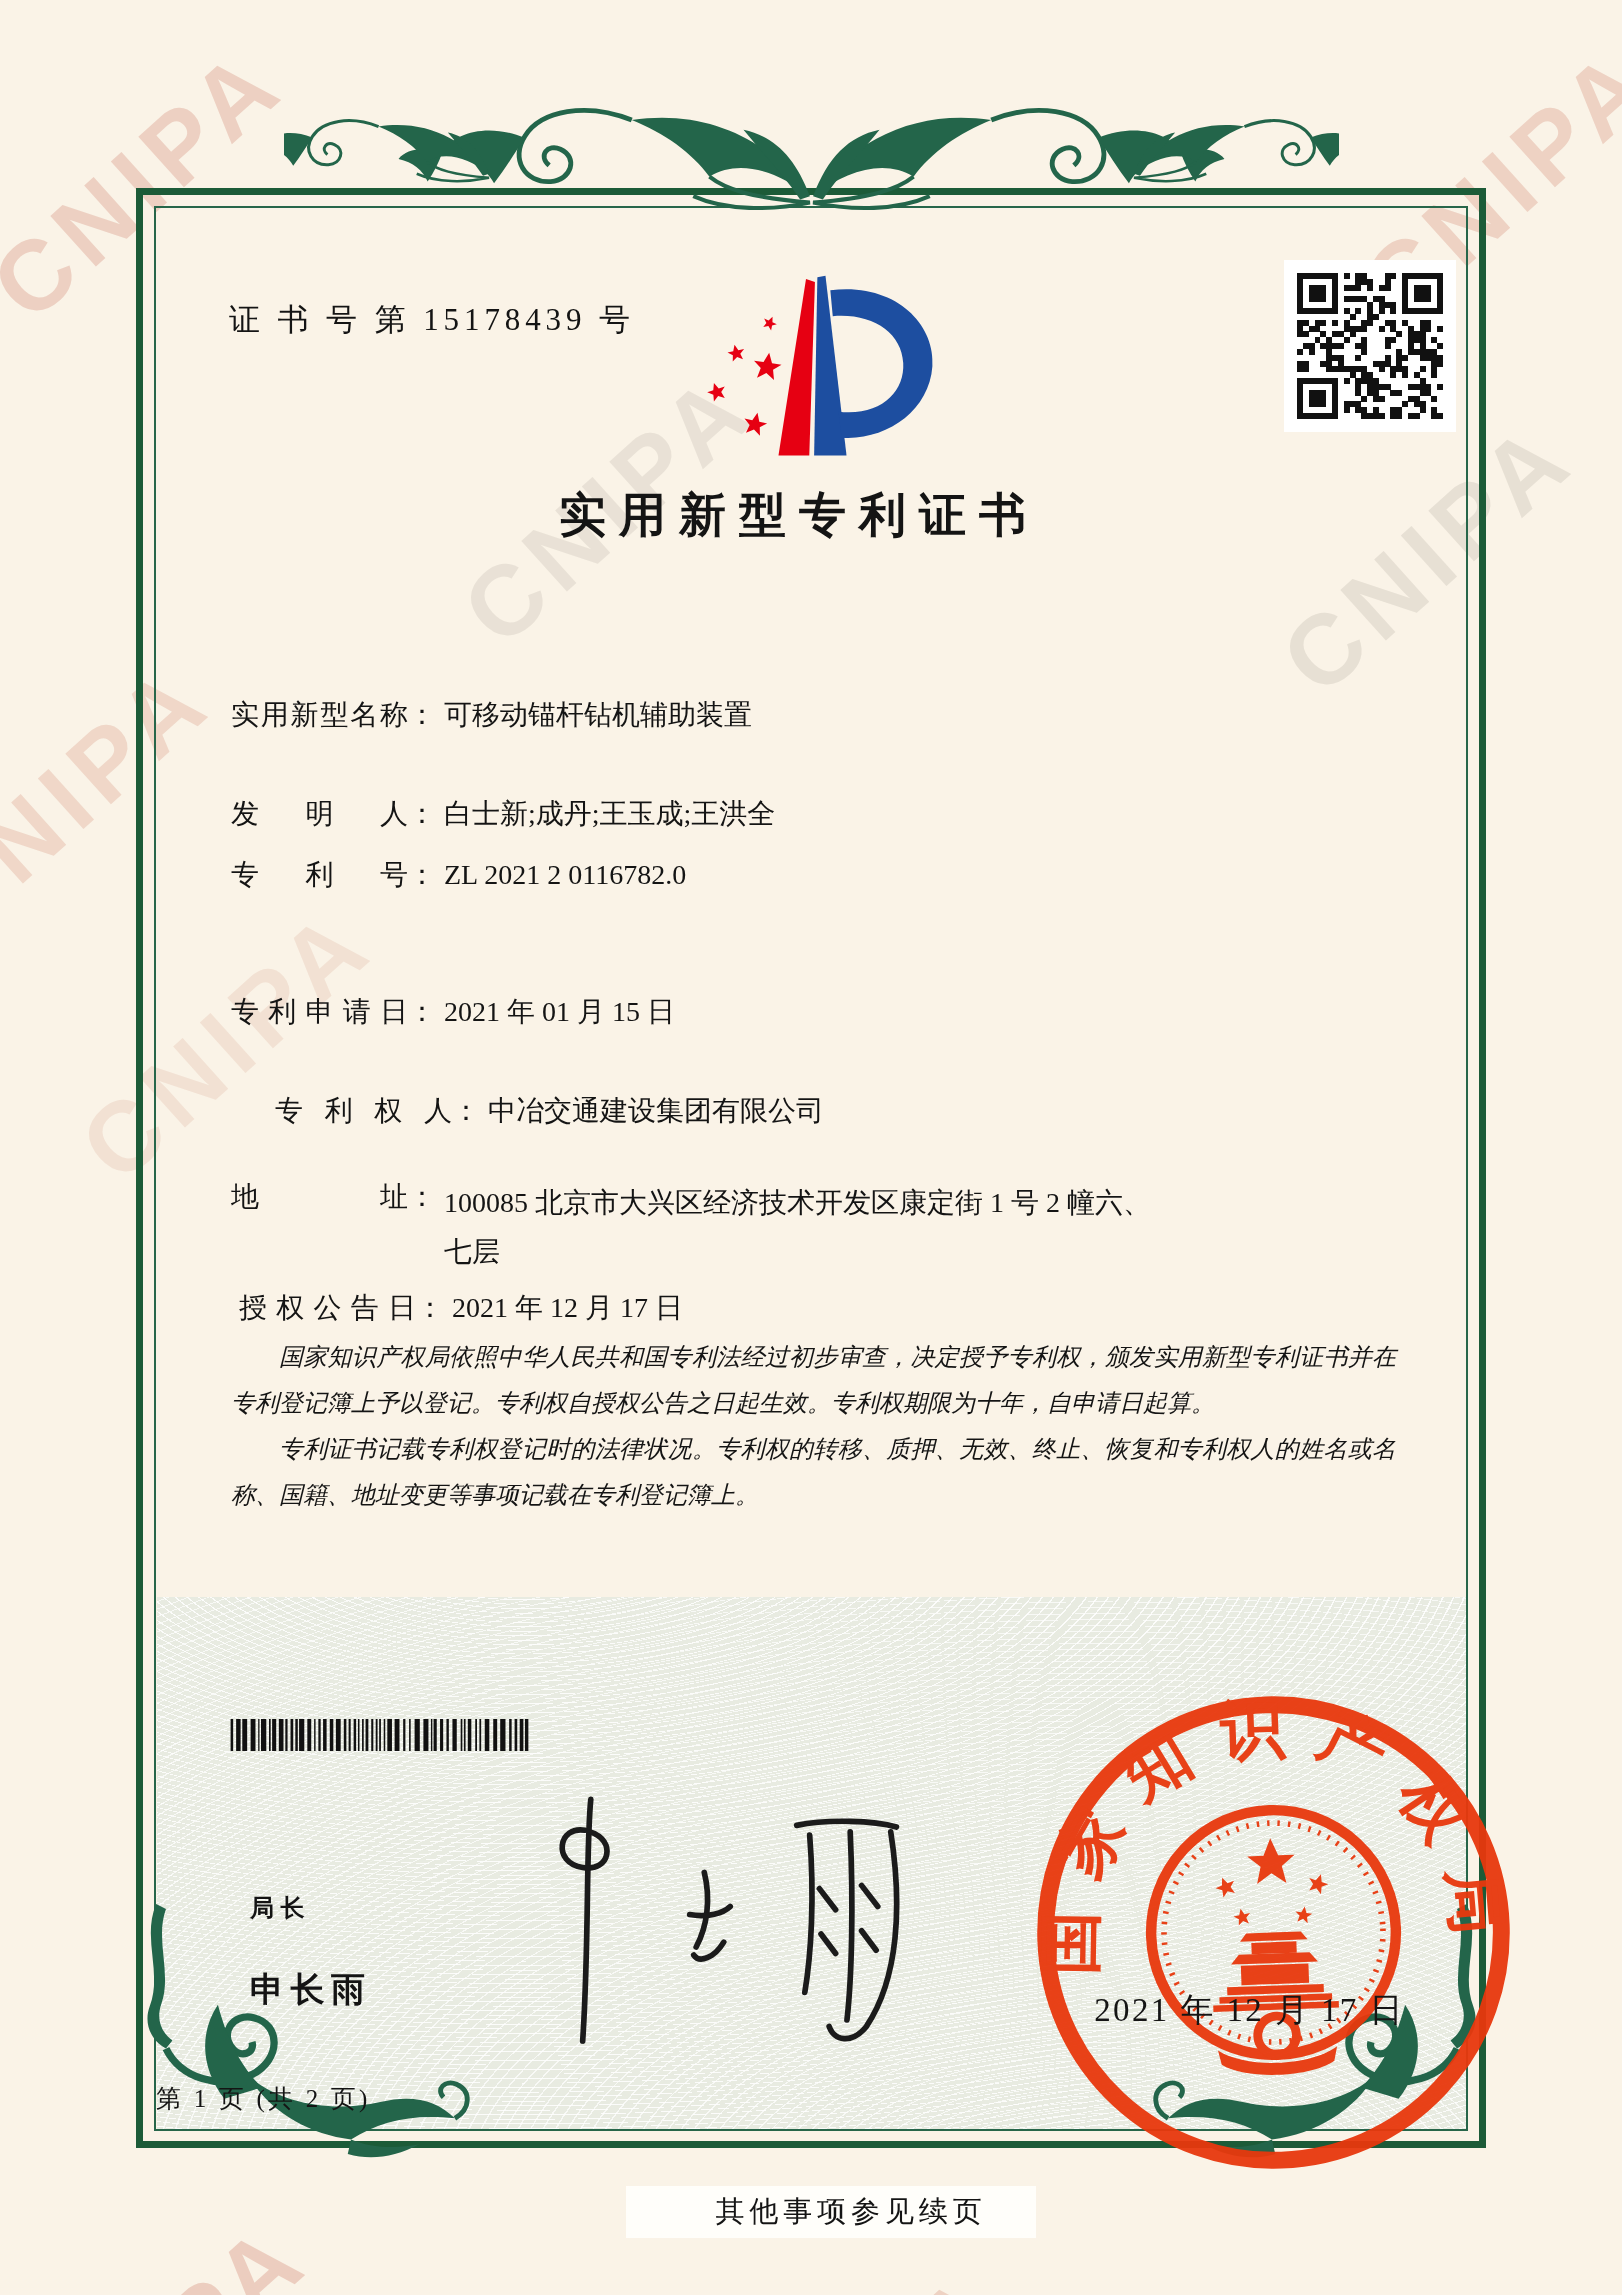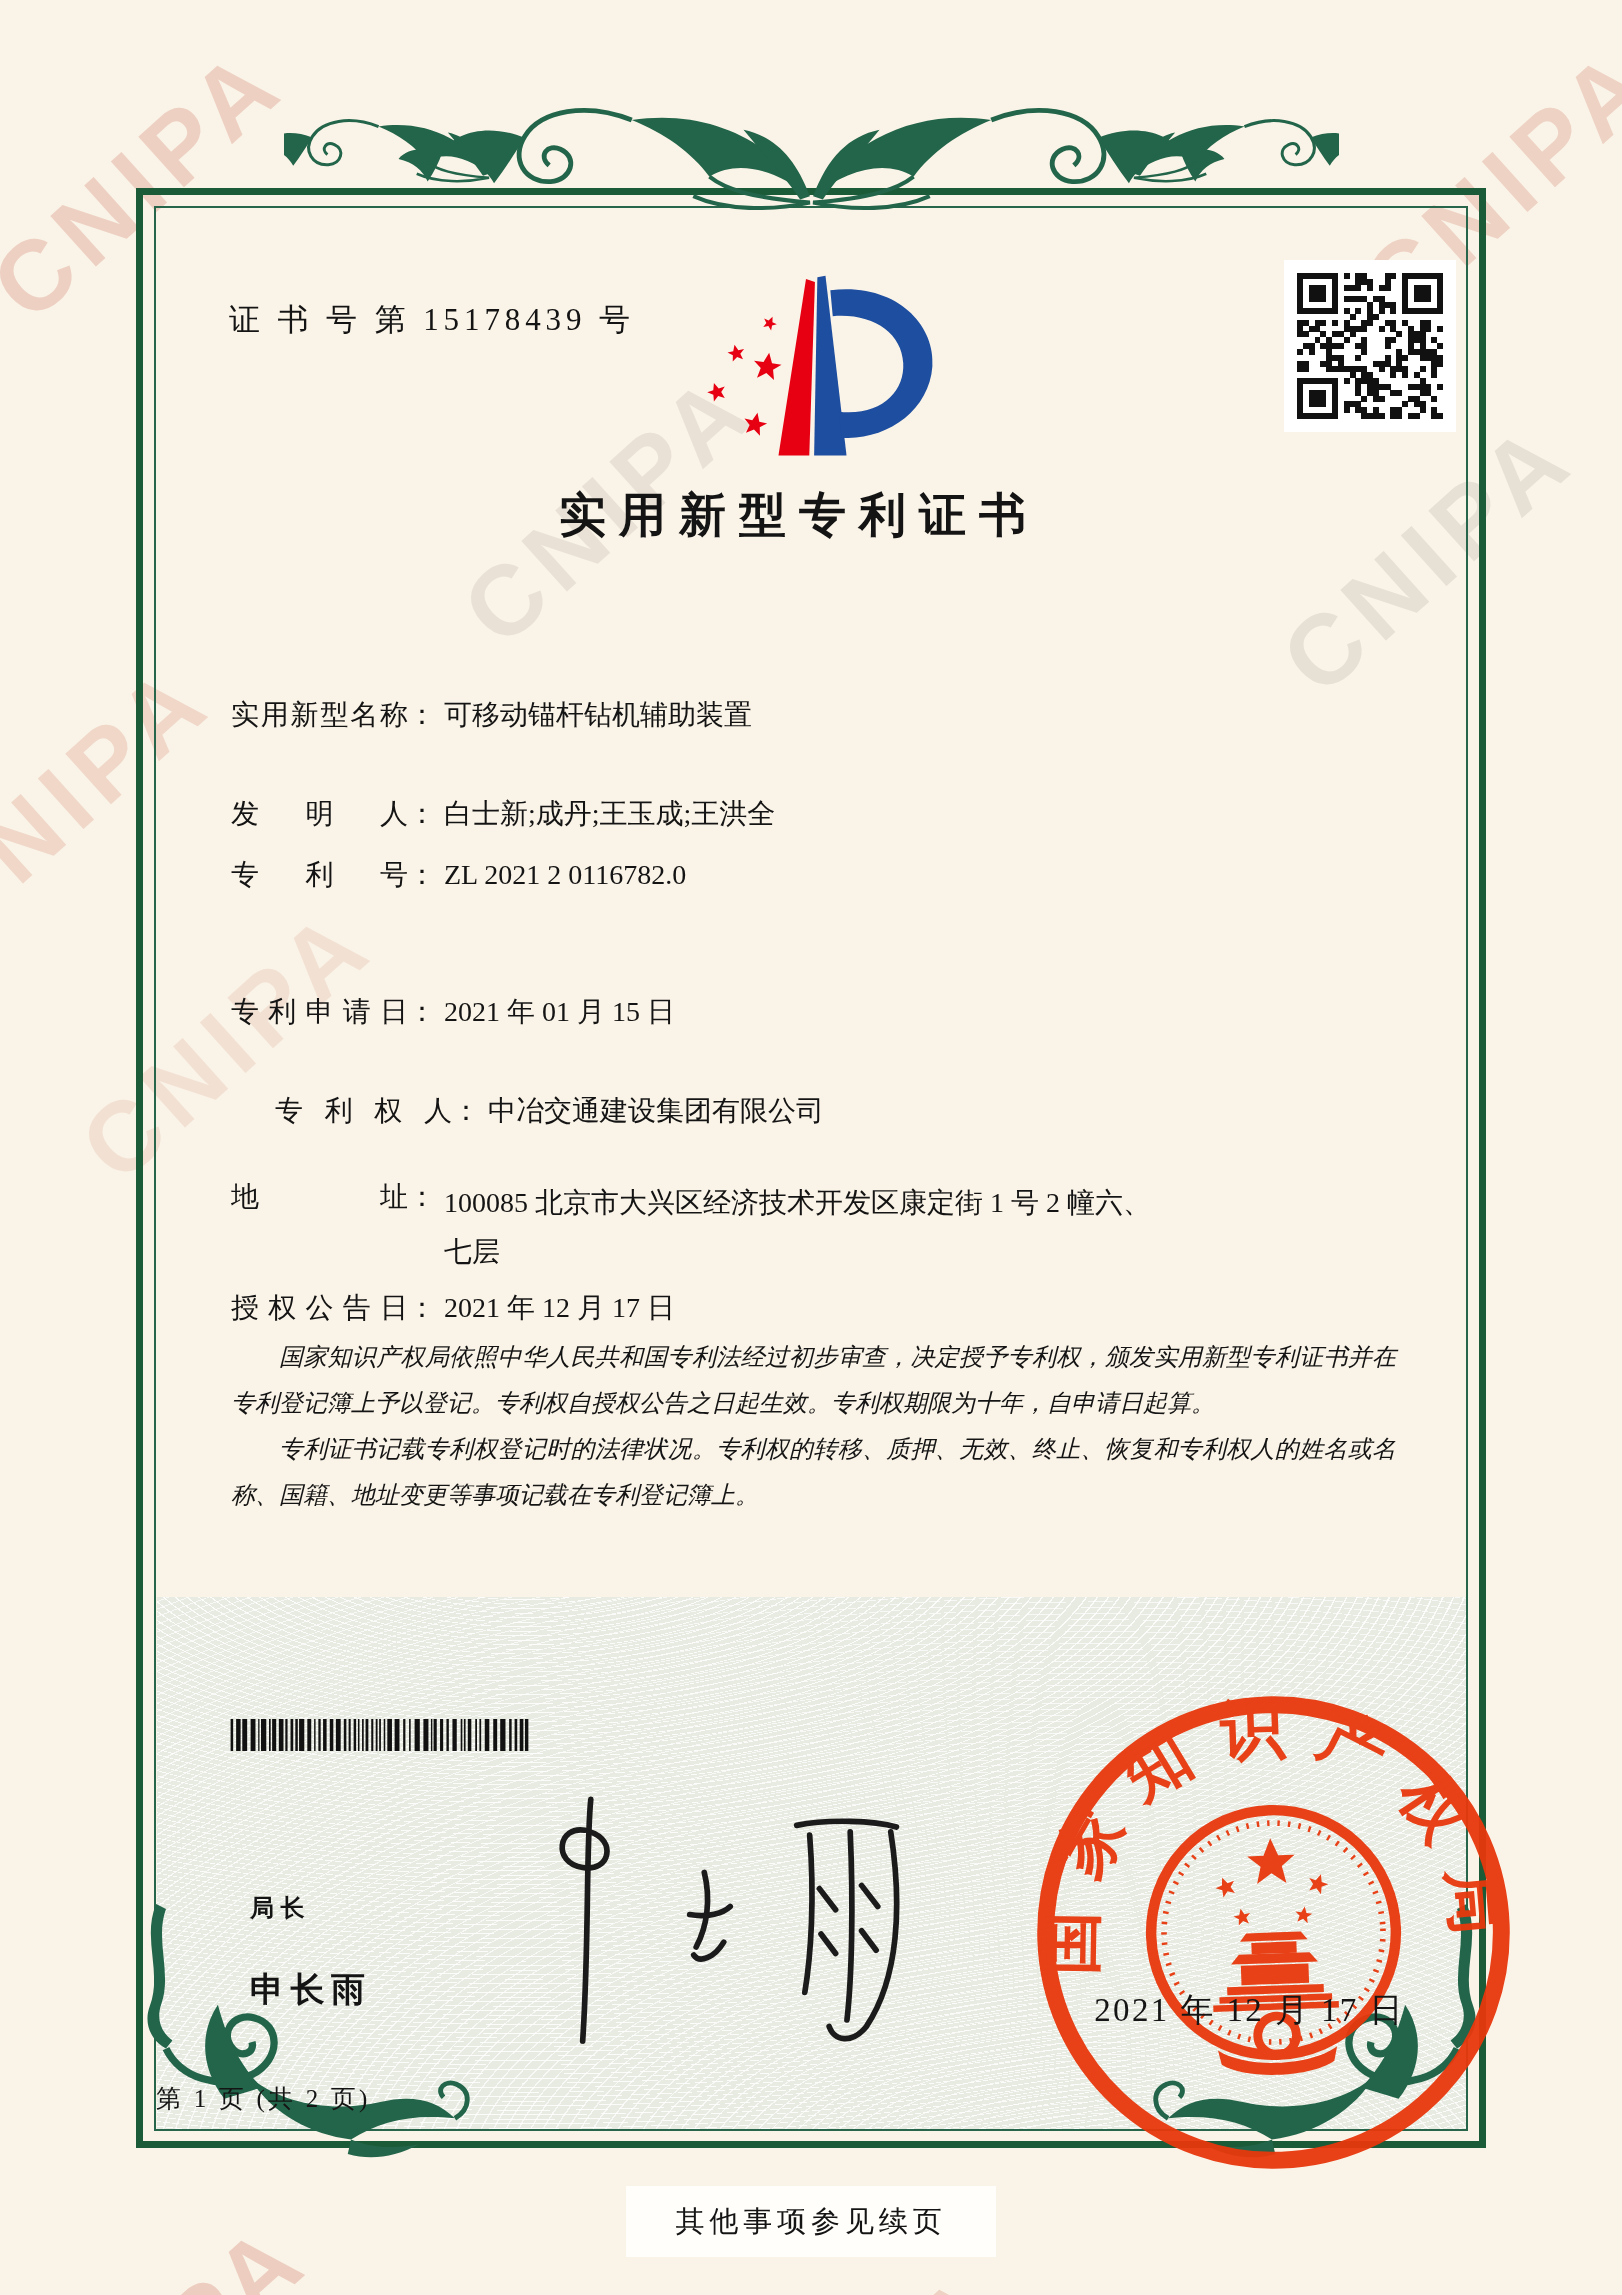--- a/index.html
+++ b/index.html
@@ -45,42 +45,42 @@
          font-weight:700;letter-spacing:13px;z-index:5;}
 
   
   .frow{position:absolute;left:231px;font-size:28px;z-index:5;white-space:nowrap;}
   .flabel{display:inline-block;width:177px;text-align:justify;text-align-last:justify;
           text-justify:inter-character;vertical-align:top;}
   .fvalue{margin-left:8px;}
   .fvalue.addr{display:inline-block;width:860px;vertical-align:top;white-space:pre-line;
                line-height:1.75;}
   .r1{top:696px;} .r2{top:795px;} .r3{top:856px;} .r4{top:993px;}
-  .r5{top:1092px;margin-left:44px;} .r6{top:1178px;} .r7{top:1289px;width:1233px;}
+  .r5{top:1092px;margin-left:44px;} .r6{top:1178px;} .r7{top:1289px;width:1233px;margin-left:8px;}
   .g2{position:absolute;left:714px;top:0;}
 
   
   .body-text{position:absolute;left:231px;top:1334px;width:1165px;font-size:24px;
              line-height:1.92;text-align:justify;z-index:5;font-style:italic;}
   .body-text p{margin:0;text-indent:2em;}
 
   
   .barcode{position:absolute;left:227px;top:1719px;z-index:5;}
   .sig-title{position:absolute;left:250px;top:1892px;font-size:24px;letter-spacing:6.5px;
              font-family:"Liberation Sans","DejaVu Sans",sans-serif;font-weight:700;z-index:5;}
   .sig-name{position:absolute;left:250px;top:1967px;font-size:34px;letter-spacing:6.5px;
             font-family:"Liberation Sans","DejaVu Sans",sans-serif;font-weight:700;z-index:5;}
   .signature{position:absolute;left:487px;top:1783px;z-index:5;}
   .seal{position:absolute;left:1032px;top:1691px;z-index:6;transform:rotate(-2deg);opacity:.95;}
   .seal-date{position:absolute;left:998px;top:1988px;width:503px;text-align:center;
              font-size:33px;letter-spacing:2.4px;color:#151515;z-index:7;}
   .footer-page{position:absolute;left:156px;width:1311px;top:2082px;text-align:left;
                font-size:25px;letter-spacing:3.2px;z-index:5;}
-  .footer-note-box{position:absolute;left:626px;top:2186px;width:370px;height:71px;
-                   background:#fffefa;z-index:5;display:flex;align-items:center;justify-content:center;}
+  .footer-note-box{position:absolute;left:626px;top:2186px;width:370px;height:52px;
+                   background:#fffefa;z-index:5;display:flex;align-items:center;justify-content:center;padding-left:40px;}
   .footer-note{font-size:29px;letter-spacing:4.9px;}
 </style>
 </head>
 <body>
 
 <div class="page">
 
   <div class="wm wm1">CNIPA</div>
   <div class="wm wm2">CNIPA</div>
   <div class="wm wm3">CNIPA</div>

